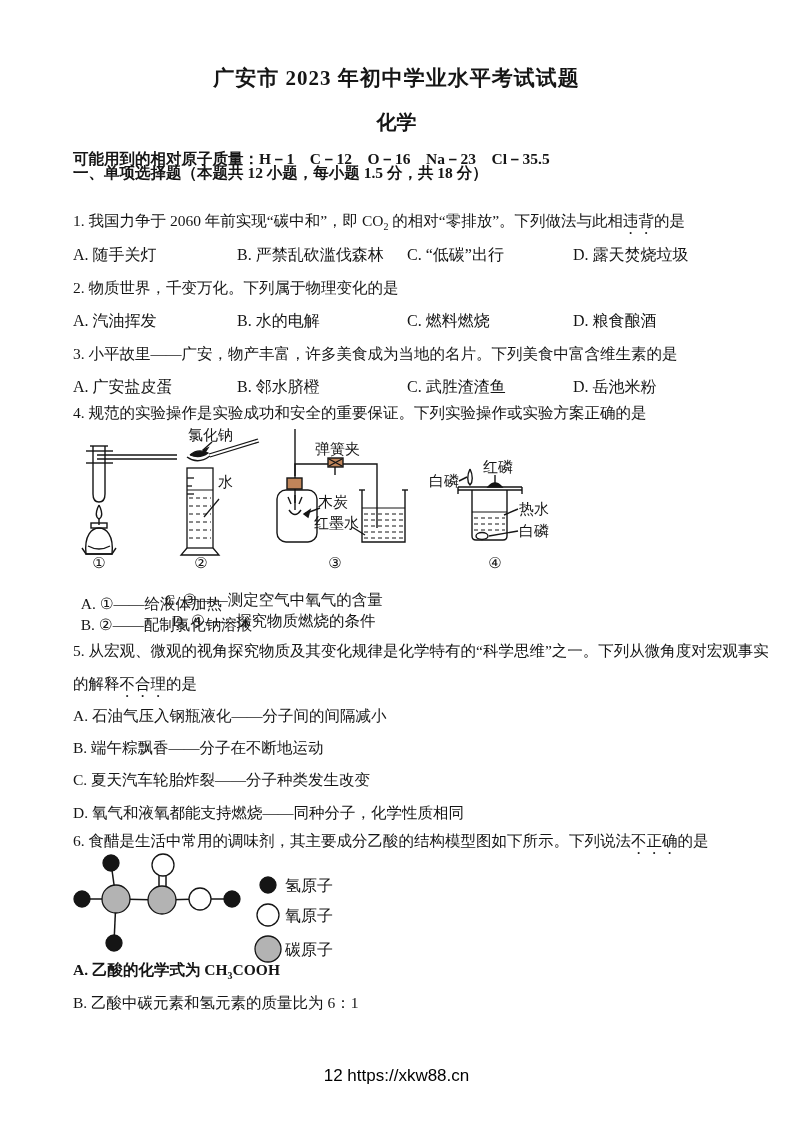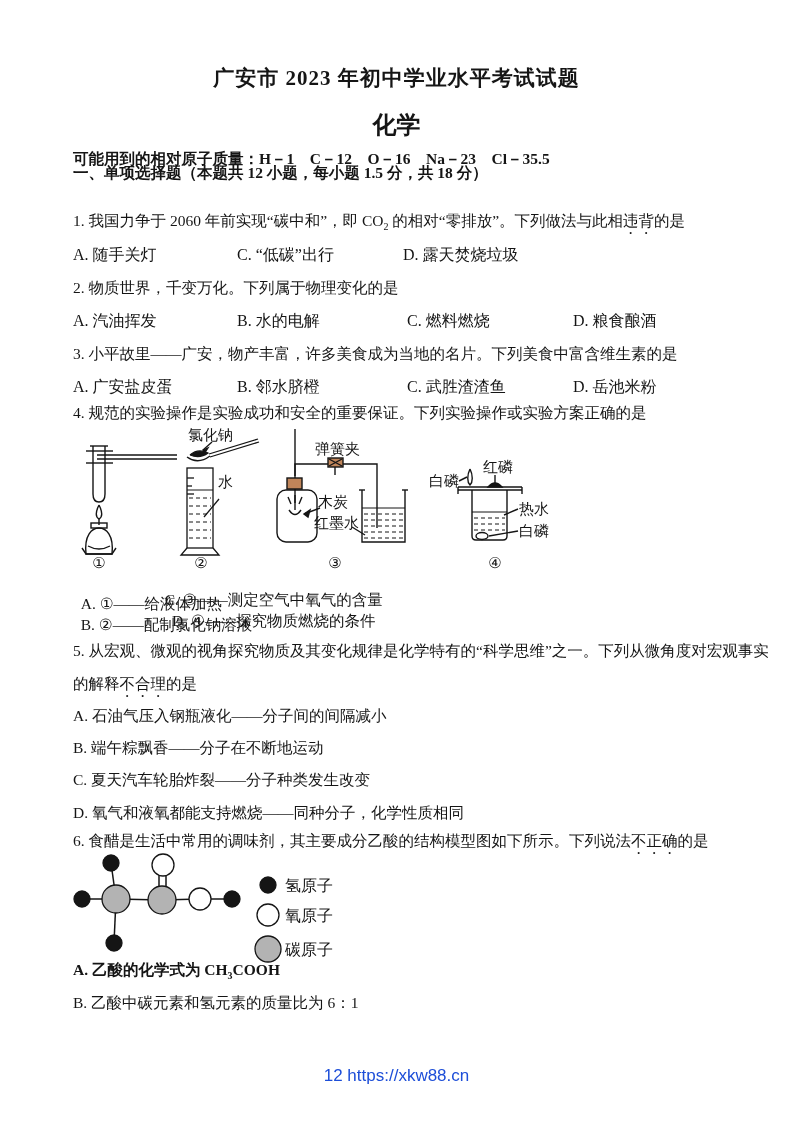--- a/index.html
+++ b/index.html
@@ -4,52 +4,53 @@
 <style>
   html,body{margin:0;padding:0;}
   body{
     width:793px;height:1122px;background:#ffffff;position:relative;
     font-family:"Liberation Serif","DejaVu Serif",serif;color:#151515;
     overflow:hidden;
   }
   .abs{position:absolute;}
   .center{left:0;width:793px;text-align:center;}
   .ttl{font-size:21px;font-weight:bold;letter-spacing:1px;}
-  .sub{font-size:24px;font-weight:bold;}
+  .sub{font-size:20px;font-weight:bold;}
   .bold{font-weight:bold;}
   .line{left:73px;font-size:15.5px;white-space:pre;}
   .optrow{left:73px;width:660px;display:flex;font-size:16px;white-space:pre;}
   .optrow .c1{width:164px;}
   .optrow .c2{width:170px;}
   .optrow .c3{width:166px;}
   .optrow2 .l{width:386px;display:inline-block;}
   .emph{
     -webkit-text-emphasis:filled dot;-webkit-text-emphasis-position:under right;
     text-emphasis:filled dot;text-emphasis-position:under right;
   }
   sub{font-size:10px;}
   .footer{
-    left:0;width:793px;text-align:center;color:#1d4ed8;
+    left:0;width:793px;text-align:center;color:#000000;
     font-family:"Liberation Sans","DejaVu Sans",sans-serif;font-size:17px;
   }
   svg{display:block;}
   svg text{font-family:"Liberation Serif","DejaVu Serif",serif;fill:#151515;}
   .figrow{left:73px;top:424px;width:660px;height:150px;}
 </style>
 </head>
 <body>
 
 <div class="abs center ttl" style="top:64px;">广安市 2023 年初中学业水平考试试题</div>
 <div class="abs center sub" style="top:109px;">化学</div>
 <div class="abs line bold" style="top:149px;">可能用到的相对原子质量：H－1　C－12　O－16　Na－23　Cl－35.5</div>
 <div class="abs line bold" style="top:163px;">一、单项选择题（本题共 12 小题，每小题 1.5 分，共 18 分）</div>
 
 <div class="abs line" style="top:211px;"><span>1. 我国力争于 2060 年前实现“碳中和”，即 CO</span><sub>2</sub><span> 的相对“零排放”。下列做法与此相</span><span class="emph">违背</span><span>的是</span></div>
 <div class="abs optrow" style="top:245px;">
   <span class="c1">A. 随手关灯</span>
+  <span class="c2">B. 严禁乱砍滥伐森林</span>
   <span class="c3">C. “低碳”出行</span>
   <span>D. 露天焚烧垃圾</span>
 </div>
 
 <div class="abs line" style="top:278px;">2. 物质世界，千变万化。下列属于物理变化的是</div>
 <div class="abs optrow" style="top:311px;align-items:center;">
   <span class="c1">A. 汽油挥发</span>
   <span class="c2">B. 水的电解</span>
   <span class="c3">C. 燃料燃烧</span>
   <span>D. 粮食酿酒</span>

